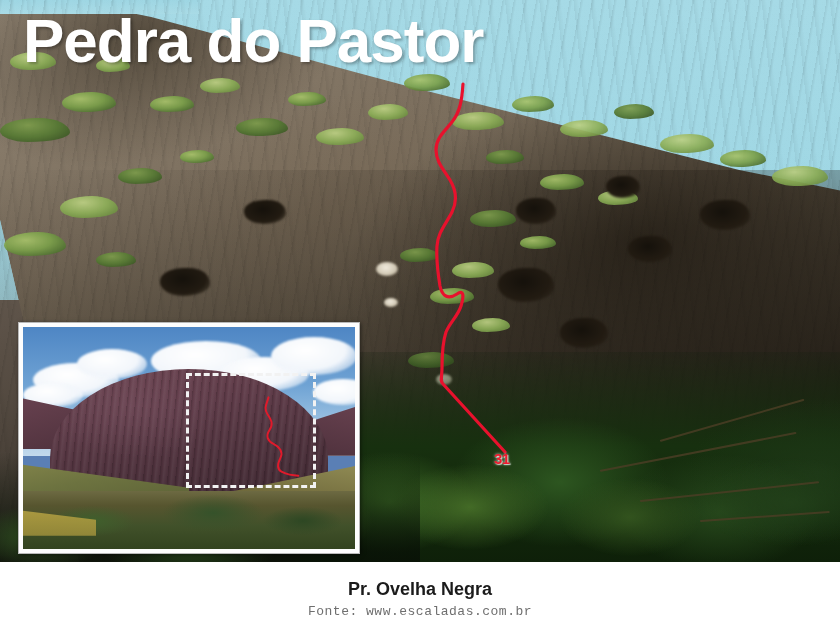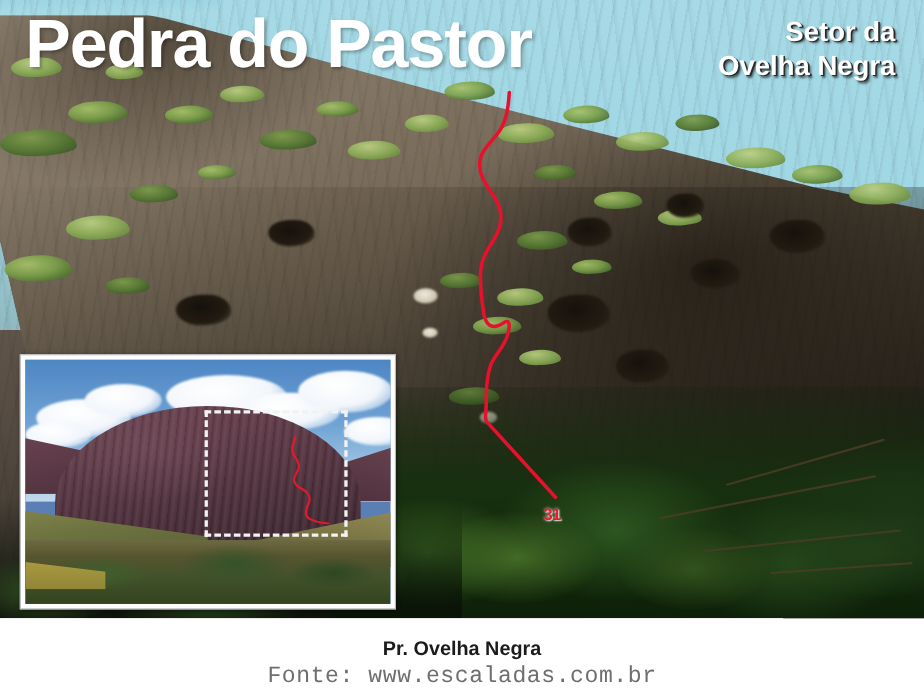--- a/index.html
+++ b/index.html
@@ -165,21 +165,20 @@
   }
   #routeLabel {
     position: absolute;
     left: 494px; top: 450px;
     color: #ee1b2e;
     font-family: "Liberation Sans", sans-serif;
     font-weight: bold;
     font-size: 15px;
     text-shadow: 0 0 3px rgba(255,255,255,.85), 1px 1px 1px rgba(255,255,255,.7);
     letter-spacing: -.5px;
-    margin-top: 10px;
   }
 
   
   #mainTitle {
     position: absolute;
     left: 23px; top: 8px;
     color: #ffffff;
     font-family: "Liberation Sans", sans-serif;
     font-weight: bold;
     font-size: 62px;
@@ -326,21 +325,21 @@
     font-weight: bold;
     font-size: 18px;
     color: #1b1b1b;
   }
   #captionSource {
     position: absolute;
     left: 0; top: 42px;
     width: 840px;
     text-align: center;
     font-family: "Liberation Mono", "DejaVu Sans Mono", monospace;
-    font-size: 21px;
+    font-size: 13px;
     color: #6f6f6f;
     letter-spacing: .5px;
   }
 </style>
 </head>
 <body>
 
 <div id="photo">
 
   <div class="sky"></div>
@@ -420,24 +419,20 @@
          C 458,316 450,322 446,332
          C 442,344 442,356 442,368
          C 442,376 440,382 443,384
          L 505,452"></path>
   </svg>
 
   <div id="routeLabel">31</div>
 
   <div id="mainTitle">Pedra do Pastor</div>
 
-  <div id="sectorTitle">
-    <div>Setor da</div>
-    <div>Ovelha Negra</div>
-  </div>
 
   <div id="inset">
     <div id="insetInner">
       <div class="i-sky"></div>
 
       <div class="i-cloud" style="left:10px;  top:36px; width:86px; height:34px;"></div>
       <div class="i-cloud" style="left:54px;  top:22px; width:70px; height:30px;"></div>
       <div class="i-cloud" style="left:128px; top:14px; width:110px; height:40px;"></div>
       <div class="i-cloud" style="left:196px; top:30px; width:90px; height:34px;"></div>
       <div class="i-cloud" style="left:248px; top:10px; width:86px; height:38px;"></div>

